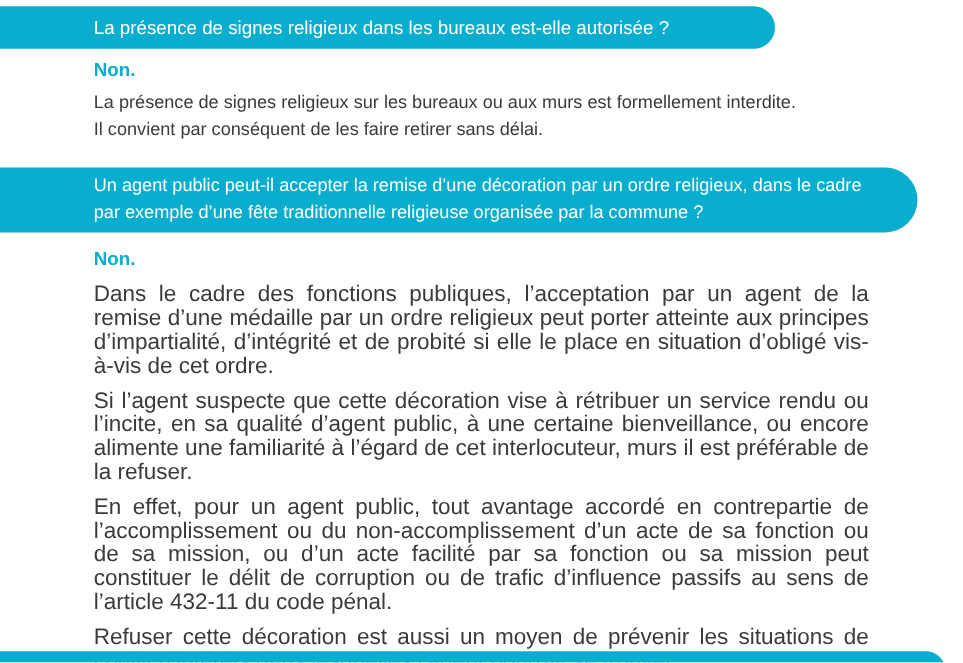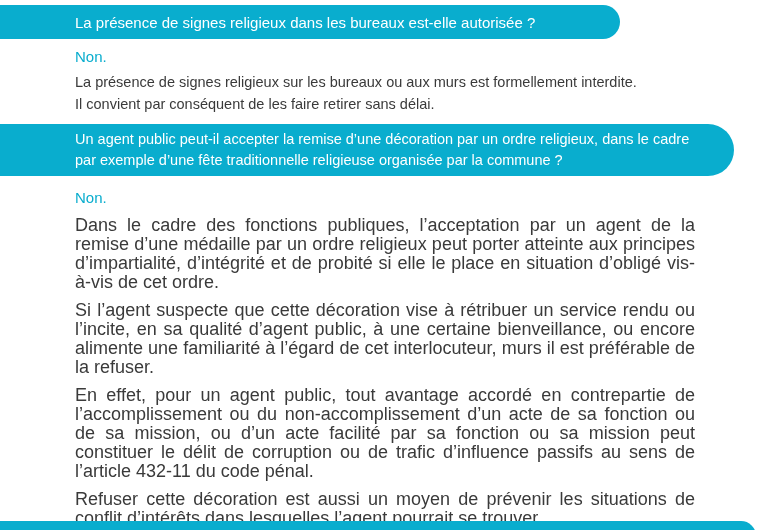--- a/index.html
+++ b/index.html
@@ -34,32 +34,32 @@
     padding-left: 75px;
   }
   .banner-1 {
     margin-top: 5px;
     width: 620px;
     height: 34px;
     border-radius: 0 17px 17px 0;
     font-size: 15px;
   }
   .banner-2 {
-    margin-top: 9px;
+    margin-top: 19px;
     width: 734px;
     height: 52px;
     border-radius: 0 26px 26px 0;
     font-size: 14.5px;
     line-height: 21px;
     padding-right: 34px;
   }
   .answer-label {
     margin: 8px 0 0 75px;
     color: var(--accent);
-    font-weight: normal;
+    font-weight: bold;
     font-size: 15px;
     line-height: 20px;
   }
   .answer-label.second { margin-top: 12px; }
   .answer-lines {
     margin: 4px 0 0 75px;
   }
   .answer-lines .line {
     font-size: 14.5px;
     line-height: 22px;

